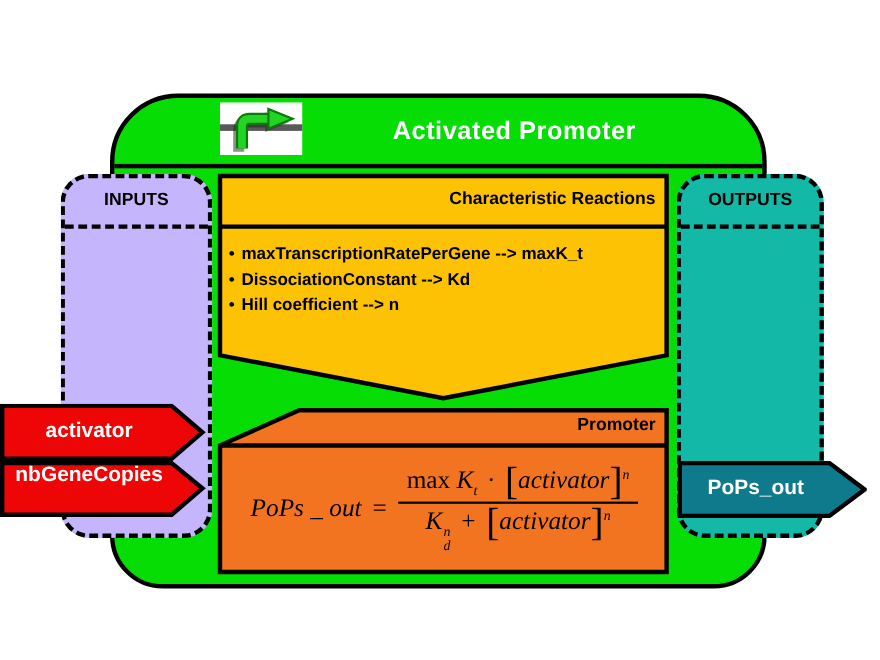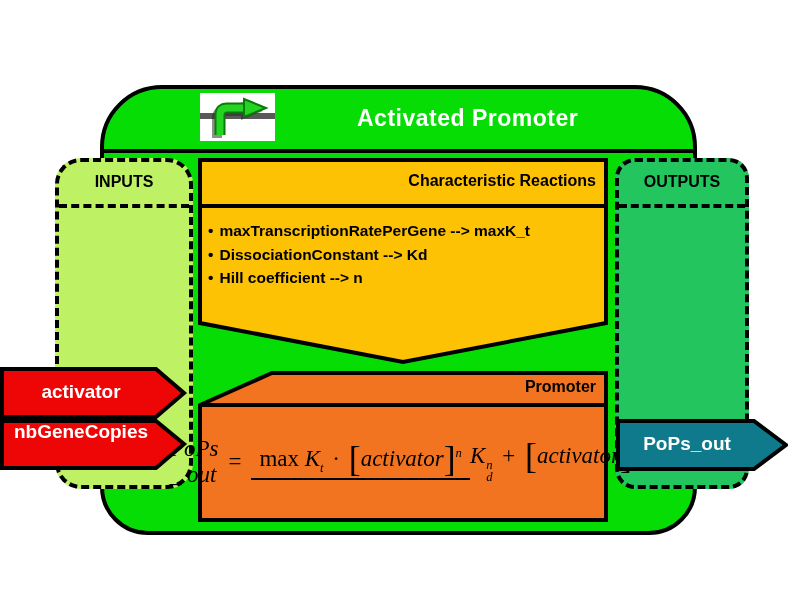--- a/index.html
+++ b/index.html
@@ -24,22 +24,22 @@
     color:#ffffff; font-weight:bold; font-size:23px; letter-spacing:0.5px;
     white-space:nowrap;
     text-align:right;
   }
   #promoter-icon { left:200px; top:93px; }
 
   
   .side-panel {
     border:4px dashed #000; border-radius:26px; box-sizing:border-box;
   }
-  #inputs-panel  { left:55px;  top:158px; width:138px; height:331px; background:#bef264; }
-  #outputs-panel { left:615px; top:158px; width:134px; height:331px; background:#22c55e;border-radius:20px; }
+  #inputs-panel  { left:55px;  top:158px; width:138px; height:331px; background:#c4b5fd; }
+  #outputs-panel { left:615px; top:158px; width:134px; height:331px; background:#14b8a6; }
   .side-panel .panel-label {
     display:block; text-align:center; font-weight:bold; font-size:16px; color:#000;
     padding-top:11px; height:31px; border-bottom:4px dashed #000;
   }
 
   
   #params-title {
     left:206px; top:172px; width:390px; text-align:right;
     font-weight:bold; font-size:16px; color:#000;
   }
@@ -61,21 +61,21 @@
     display:flex; align-items:center; justify-content:center; gap:10px;
     font-family:"Liberation Serif", serif; font-size:23px; color:#000;
   }
   .f-it { font-style:italic; }
   .f-rm { font-style:normal; }
   .f-dot { padding:0 3px; }
   .f-plus { padding:0 4px; }
   .f-sub { font-size:0.55em; }
   .f-sup { font-size:0.55em; }
   .f-br { font-style:normal; font-size:1.55em; font-weight:400; line-height:0.8; vertical-align:-0.14em; }
-  .frac { display:inline-flex; flex-direction:row; align-items:center; }
+  .frac { display:inline-flex; flex-direction:column; align-items:center; }
   .frac .num { border-bottom:2px solid #000; padding:1px 8px 3px 8px; white-space:nowrap; }
   .frac .den { padding-top:2px; white-space:nowrap; }
   .stack {
     display:inline-flex; flex-direction:column; align-items:flex-start;
     font-size:0.55em; line-height:1.0; vertical-align:-0.45em; margin-left:1px;
   }
   .stack sup, .stack sub { font-size:1em; line-height:1.0; position:static; }
 
   
   .port-label {

